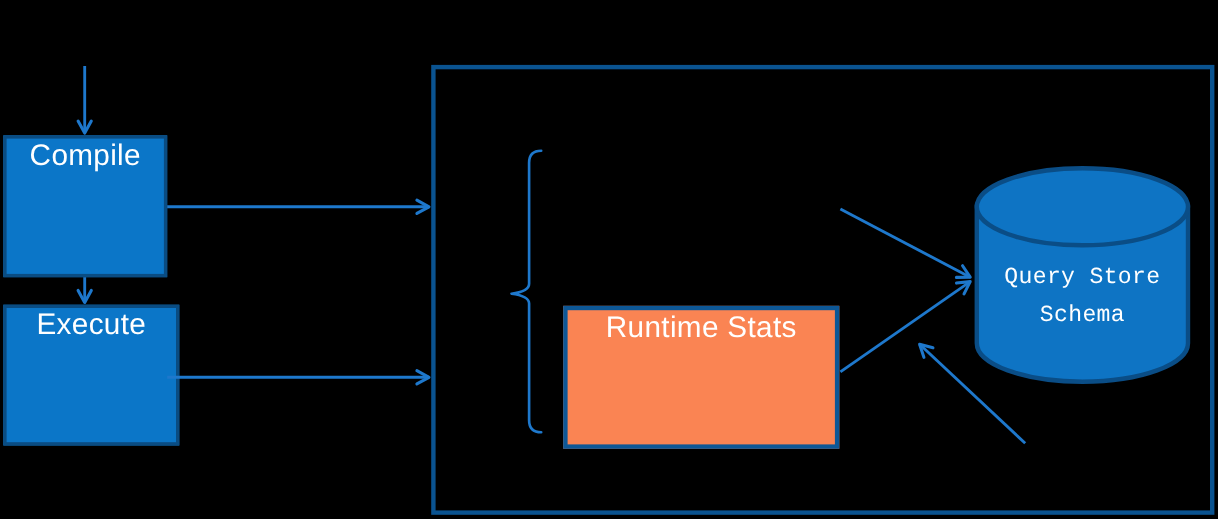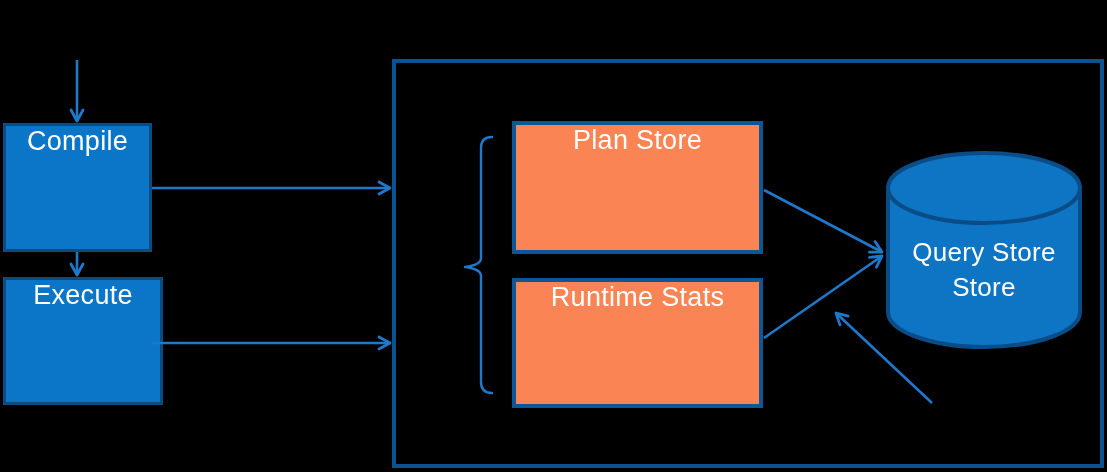--- a/index.html
+++ b/index.html
@@ -84,44 +84,42 @@
     stroke-linecap: round;
     stroke-linejoin: round;
   }
   .cyl-label {
     position: absolute;
     left: 888px; top: 235px;
     width: 192px;
     z-index: 4;
     text-align: center;
     color: var(--label-text);
-    font-size: 26px;
+    font-size: 21px;
     line-height: 35px;
     letter-spacing: 0.3px;
+    font-family: Liberation Mono, monospace;
   }
   .node-label { pointer-events: none; }
 </style>
 </head>
 <body>
 
 <div class="stage">
 
   <div class="container-box"></div>
 
   <div class="node node-blue" id="compile-node">
     <span class="node-label">Compile</span>
   </div>
 
   <div class="node node-blue" id="execute-node">
     <span class="node-label">Execute</span>
   </div>
 
-  <div class="node node-orange" id="plan-store-node">
-    <span class="node-label">Plan Store</span>
-  </div>
 
   <div class="node node-orange" id="runtime-stats-node">
     <span class="node-label">Runtime Stats</span>
   </div>
 
   <svg class="overlay" viewBox="0 0 1107 472" xmlns="http://www.w3.org/2000/svg">
     <defs>
       <marker id="chevron" markerUnits="userSpaceOnUse" markerWidth="18" markerHeight="18" viewBox="0 0 18 18" refX="14" refY="9" orient="auto">
         <path class="chev" d="M 3 3 L 14 9 L 3 15"></path>
       </marker>
@@ -138,16 +136,16 @@
     <path class="arrow" d="M 152 343 L 390 343" marker-end="url(#chevron)"></path>
     <path class="arrow" d="M 764 190 L 882 252" marker-end="url(#chevron)"></path>
     <path class="arrow" d="M 764 338 L 882 256" marker-end="url(#chevron)"></path>
     <path class="arrow" d="M 932 403 L 836 313" marker-end="url(#chevron)"></path>
 
     <path class="brace" d="M 492 137 Q 481 137 481 148 L 481 258 Q 481 265 465 267 Q 481 269 481 276 L 481 382 Q 481 393 492 393"></path>
   </svg>
 
   <div class="cyl-label">
     <div>Query Store</div>
-    <div>Store</div>
+    <div>Schema</div>
   </div>
 
 </div>
 
 </body></html>

